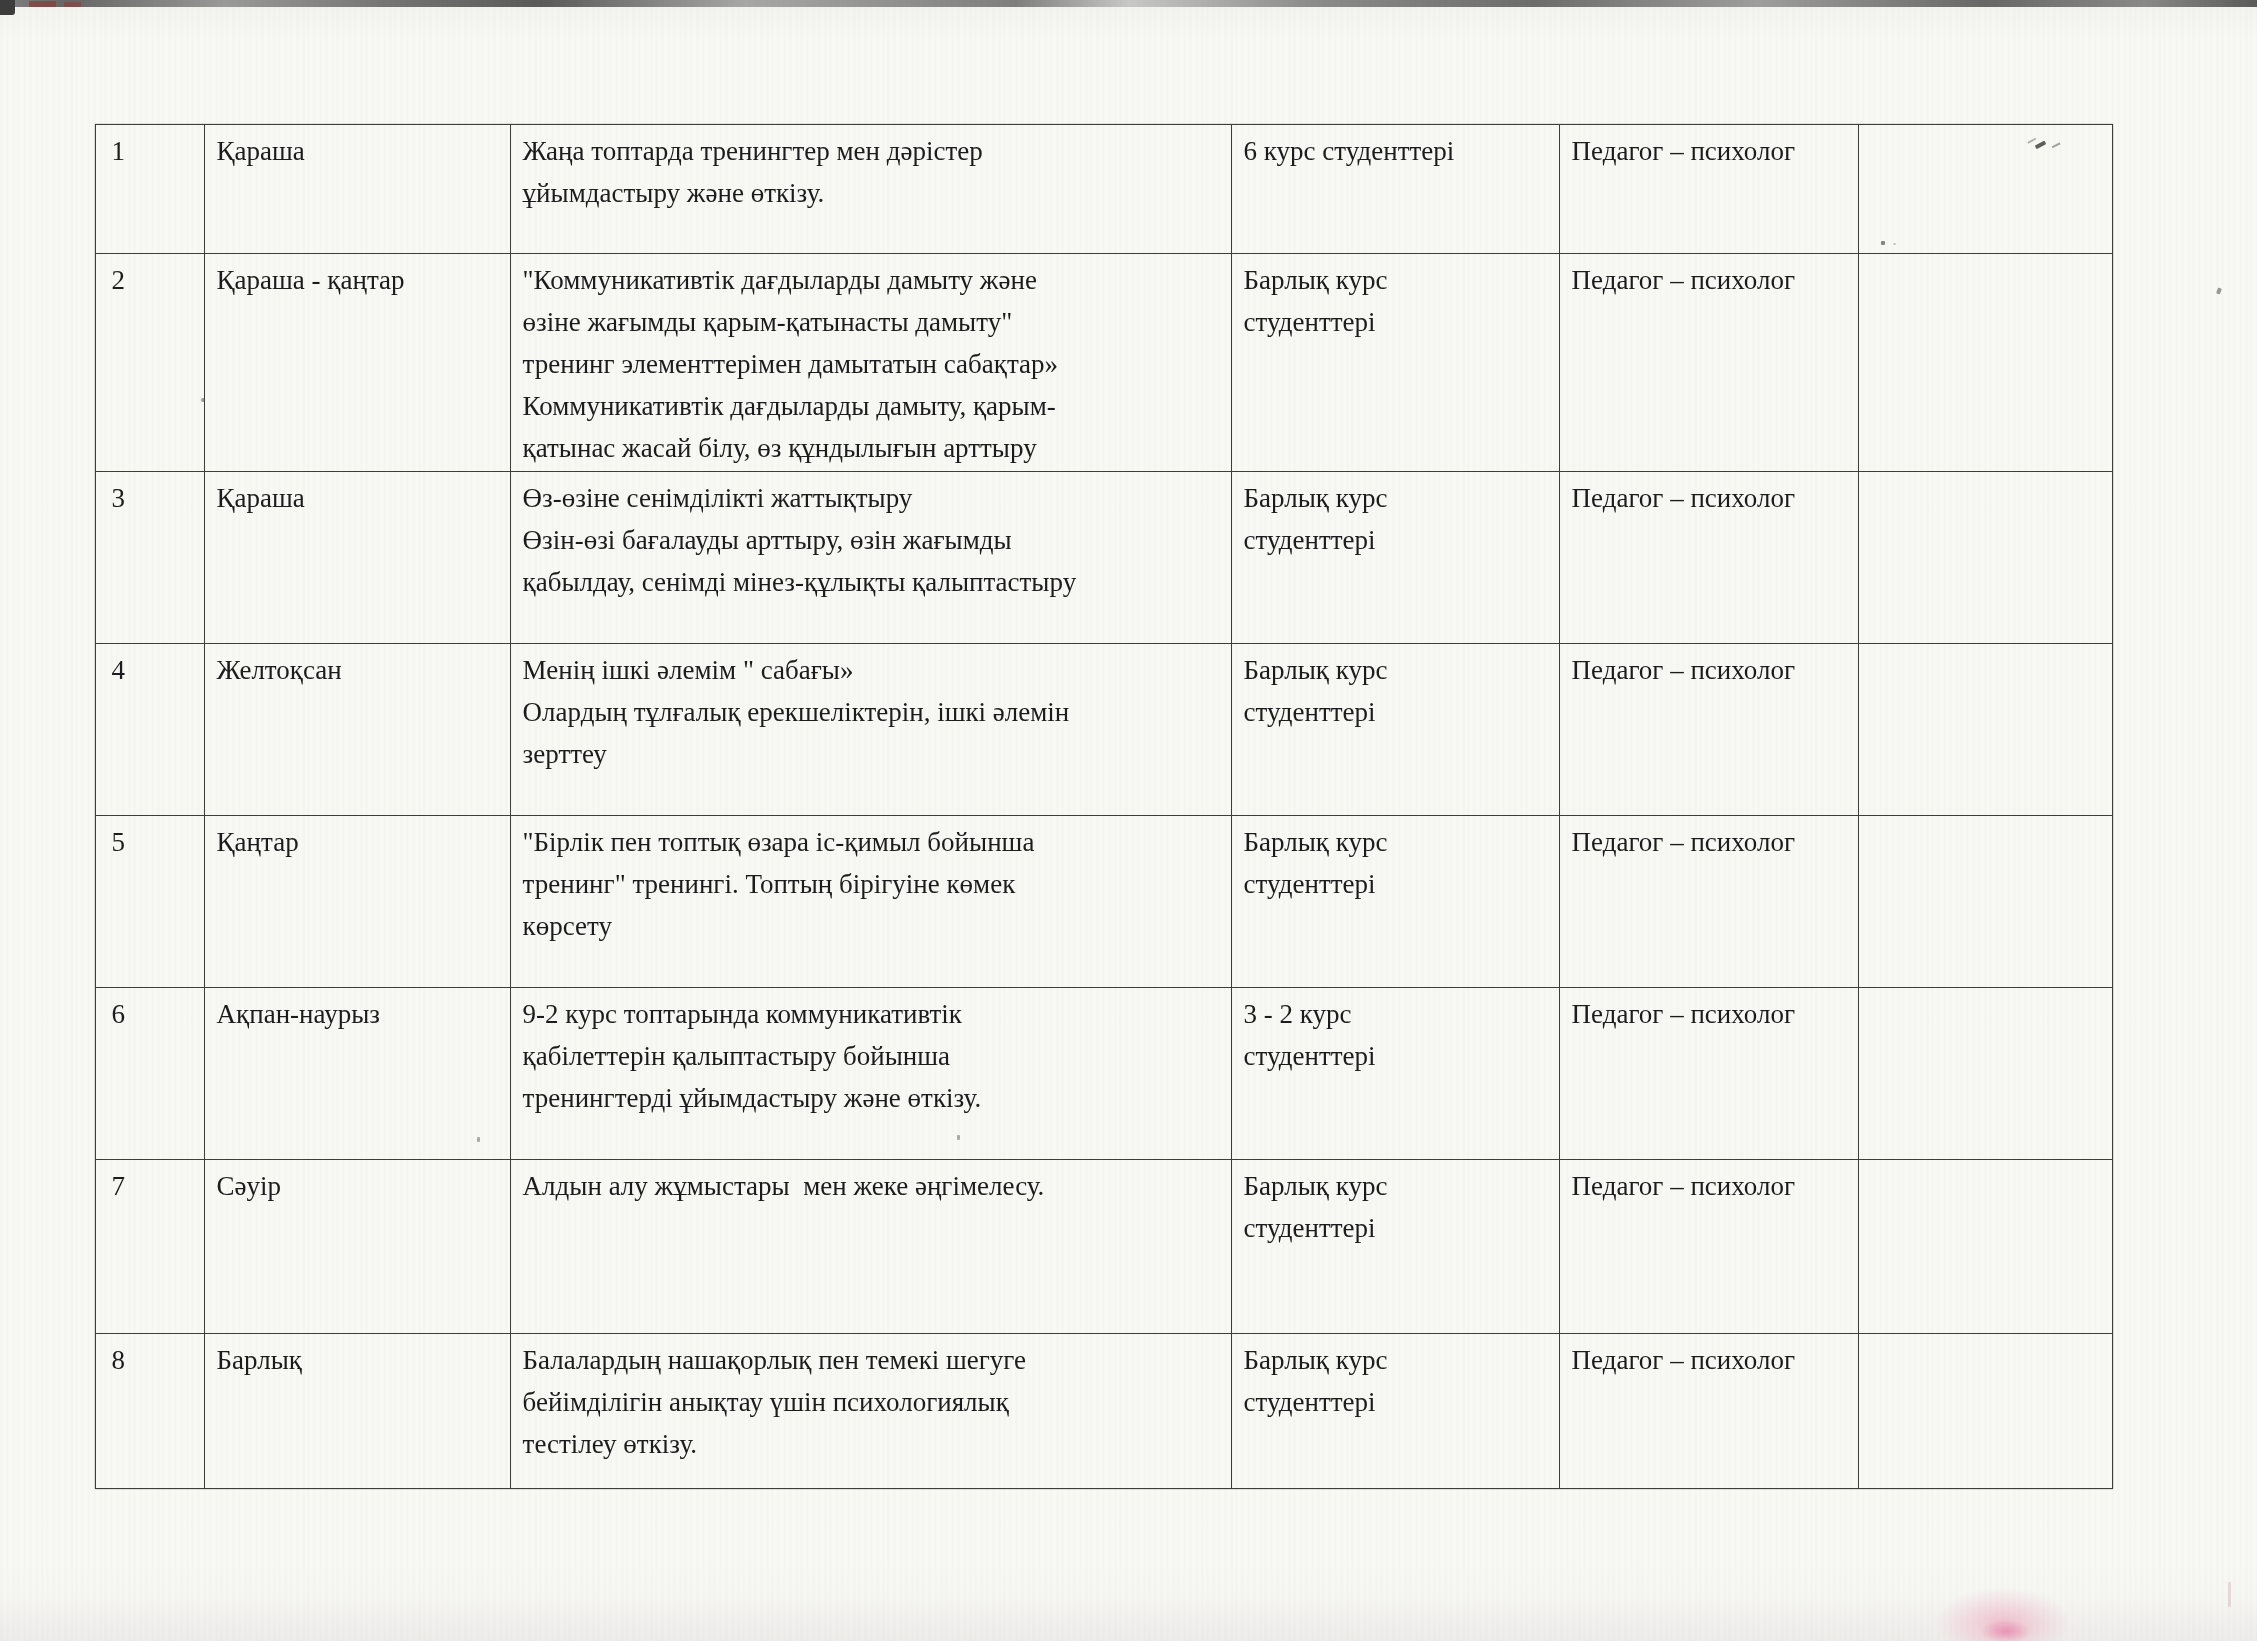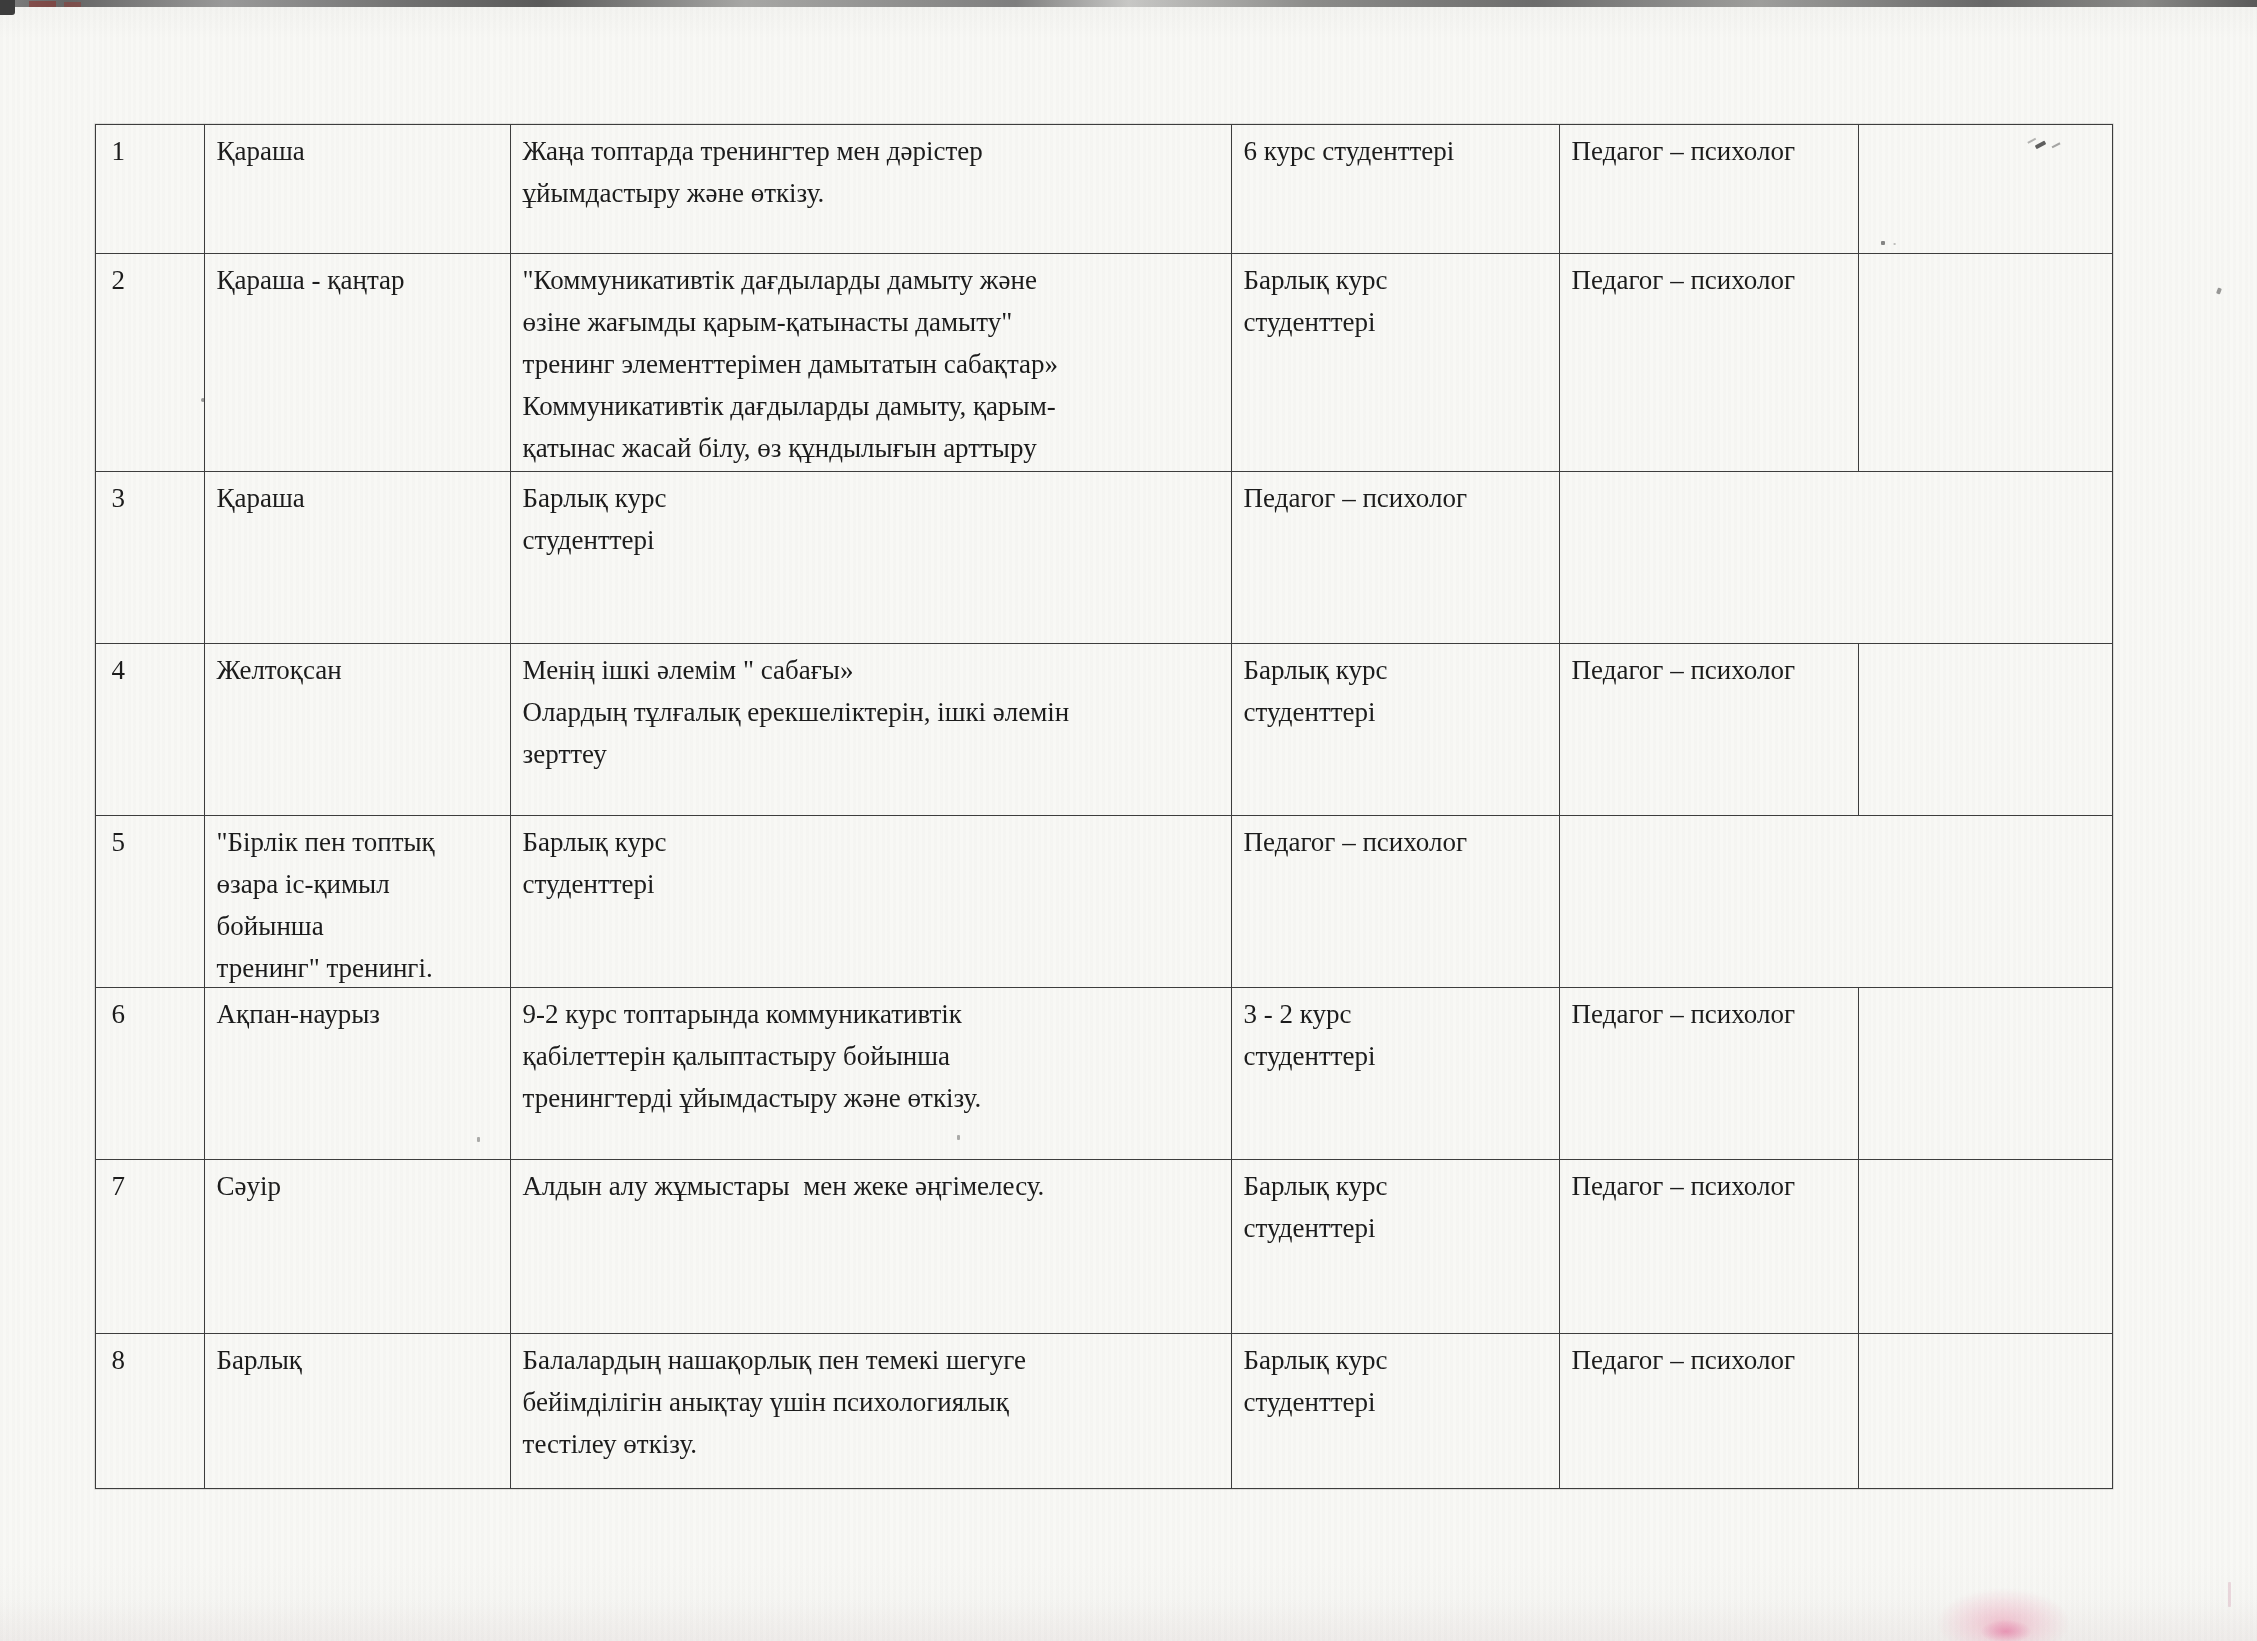--- a/index.html
+++ b/index.html
@@ -134,40 +134,44 @@
 қатынас жасай білу, өз құндылығын арттыру</div>
     <div class="cell c-audience">Барлық курс
 студенттері</div>
     <div class="cell c-responsible">Педагог – психолог</div>
     <div class="cell c-note"></div>
   </div>
 
   <div class="trow">
     <div class="cell c-no">3</div>
     <div class="cell c-month">Қараша</div>
+    <div class="cell c-activity">Өз-өзіне сенімділікті жаттықтыру
+Өзін-өзі бағалауды арттыру, өзін жағымды
+қабылдау, сенімді мінез-құлықты қалыптастыру</div>
     <div class="cell c-audience">Барлық курс
 студенттері</div>
     <div class="cell c-responsible">Педагог – психолог</div>
     <div class="cell c-note"></div>
   </div>
 
   <div class="trow">
     <div class="cell c-no">4</div>
     <div class="cell c-month">Желтоқсан</div>
     <div class="cell c-activity">Менің ішкі әлемім " сабағы»
 Олардың тұлғалық ерекшеліктерін, ішкі әлемін
 зерттеу</div>
     <div class="cell c-audience">Барлық курс
 студенттері</div>
     <div class="cell c-responsible">Педагог – психолог</div>
     <div class="cell c-note"></div>
   </div>
 
   <div class="trow">
     <div class="cell c-no">5</div>
+    <div class="cell c-month">Қаңтар</div>
     <div class="cell c-activity">"Бірлік пен топтық өзара іс-қимыл бойынша
 тренинг" тренингі. Топтың бірігуіне көмек
 көрсету</div>
     <div class="cell c-audience">Барлық курс
 студенттері</div>
     <div class="cell c-responsible">Педагог – психолог</div>
     <div class="cell c-note"></div>
   </div>
 
   <div class="trow">

